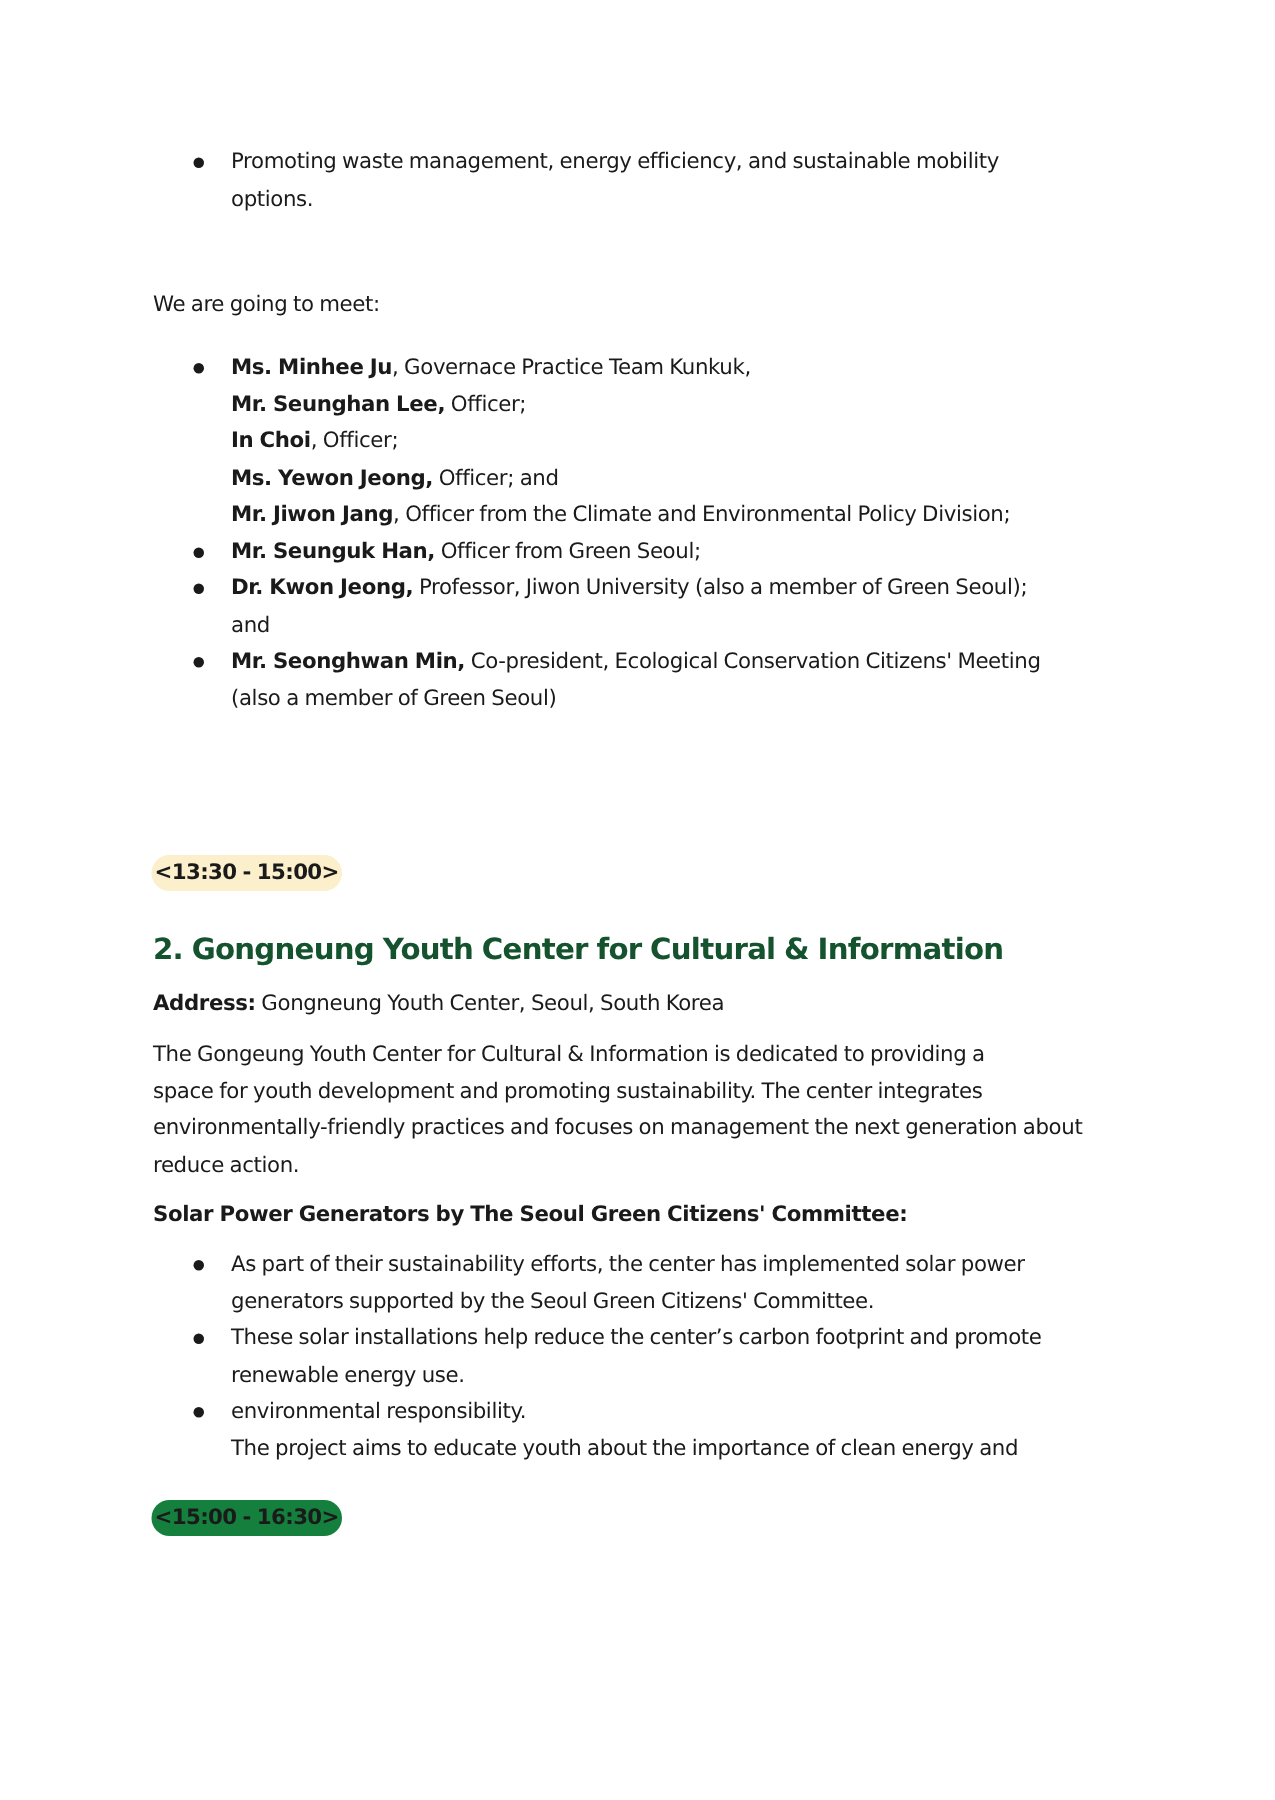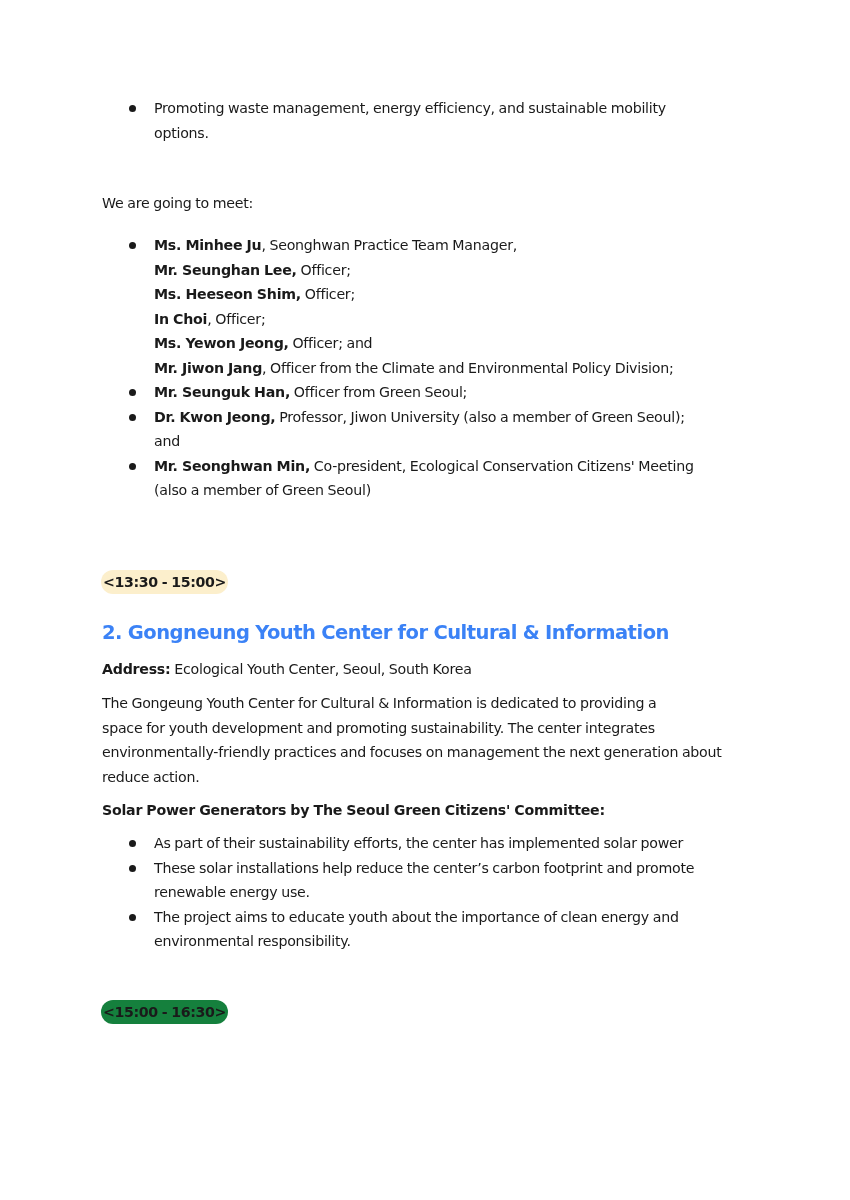--- a/index.html
+++ b/index.html
@@ -65,44 +65,43 @@
     }
     .section-heading {
       position: absolute;
       left: 102px;
       margin: 0;
       font-size: 19.5px;
       font-weight: bold;
       line-height: 28px;
       letter-spacing: -0.5px;
       white-space: nowrap;
-      color: #3b82f6;
+      color: #14532d;
     }
   </style>
 </head>
 <body style="color: rgb(26, 26, 26);">
 
 <div class="page">
 
   <ul class="blist" style="top: 96px;">
     <li>
       <span class="bullet"></span>
       <span class="line">Promoting waste management, energy efficiency, and sustainable mobility</span>
       <span class="line">options.</span>
     </li>
   </ul>
 
   <div class="abs" style="left: 102px; top: 191px;">We are going to meet:</div>
 
   <ul class="blist" style="top: 233px;">
     <li>
       <span class="bullet"></span>
-      <span class="line"><b>Ms. Minhee Ju</b><span>, Seonghwan Practice Team Manager,</span></span>
+      <span class="line"><b>Ms. Minhee Ju</b><span>, Governace Practice Team Kunkuk,</span></span>
       <span class="line"><b>Mr. Seunghan Lee,</b><span> Officer;</span></span>
-      <span class="line"><b>Ms. Heeseon Shim,</b><span> Officer;</span></span>
       <span class="line"><b>In Choi</b><span>, Officer;</span></span>
       <span class="line"><b>Ms. Yewon Jeong,</b><span> Officer; and</span></span>
       <span class="line"><b>Mr. Jiwon Jang</b><span>, Officer from the Climate and Environmental Policy Division;</span></span>
     </li>
     <li>
       <span class="bullet"></span>
       <span class="line"><b>Mr. Seunguk Han,</b><span> Officer from Green Seoul;</span></span>
     </li>
     <li>
       <span class="bullet"></span>
@@ -113,43 +112,44 @@
       <span class="bullet"></span>
       <span class="line"><b>Mr. Seonghwan Min,</b><span> Co-president, Ecological Conservation Citizens' Meeting</span></span>
       <span class="line">(also a member of Green Seoul)</span>
     </li>
   </ul>
 
   <div class="time-badge" style="top: 570px; background: rgb(252, 239, 204);">&lt;13:30 - 15:00&gt;</div>
 
   <h2 class="section-heading" style="top: 619px;">2. Gongneung Youth Center for Cultural &amp; Information</h2>
 
-  <div class="abs" style="left: 102px; top: 657px;"><b>Address:</b><span> Ecological Youth Center, Seoul, South Korea</span></div>
+  <div class="abs" style="left: 102px; top: 657px;"><b>Address:</b><span> Gongneung Youth Center, Seoul, South Korea</span></div>
 
   <div class="abs" style="left: 102px; top: 691px;">
     <span class="line">The Gongeung Youth Center for Cultural &amp; Information is dedicated to providing a</span>
     <span class="line">space for youth development and promoting sustainability. The center integrates</span>
     <span class="line">environmentally-friendly practices and focuses on management the next generation about</span>
     <span class="line">reduce action.</span>
   </div>
 
   <div class="abs bold" style="left: 102px; top: 798px;">Solar Power Generators by The Seoul Green Citizens' Committee:</div>
 
   <ul class="blist" style="top: 831px;">
     <li>
       <span class="bullet"></span>
       <span class="line">As part of their sustainability efforts, the center has implemented solar power</span>
+      <span class="line">generators supported by the Seoul Green Citizens' Committee.</span>
     </li>
     <li>
       <span class="bullet"></span>
       <span class="line">These solar installations help reduce the center’s carbon footprint and promote</span>
       <span class="line">renewable energy use.</span>
     </li>
     <li>
       <span class="bullet"></span>
+      <span class="line">environmental responsibility.</span>
       <span class="line">The project aims to educate youth about the importance of clean energy and</span>
-      <span class="line">environmental responsibility.</span>
     </li>
   </ul>
 
   <div class="time-badge" style="top: 1000px; background: #15803d;">&lt;15:00 - 16:30&gt;</div>
 
 </div>
 
 </body></html>

